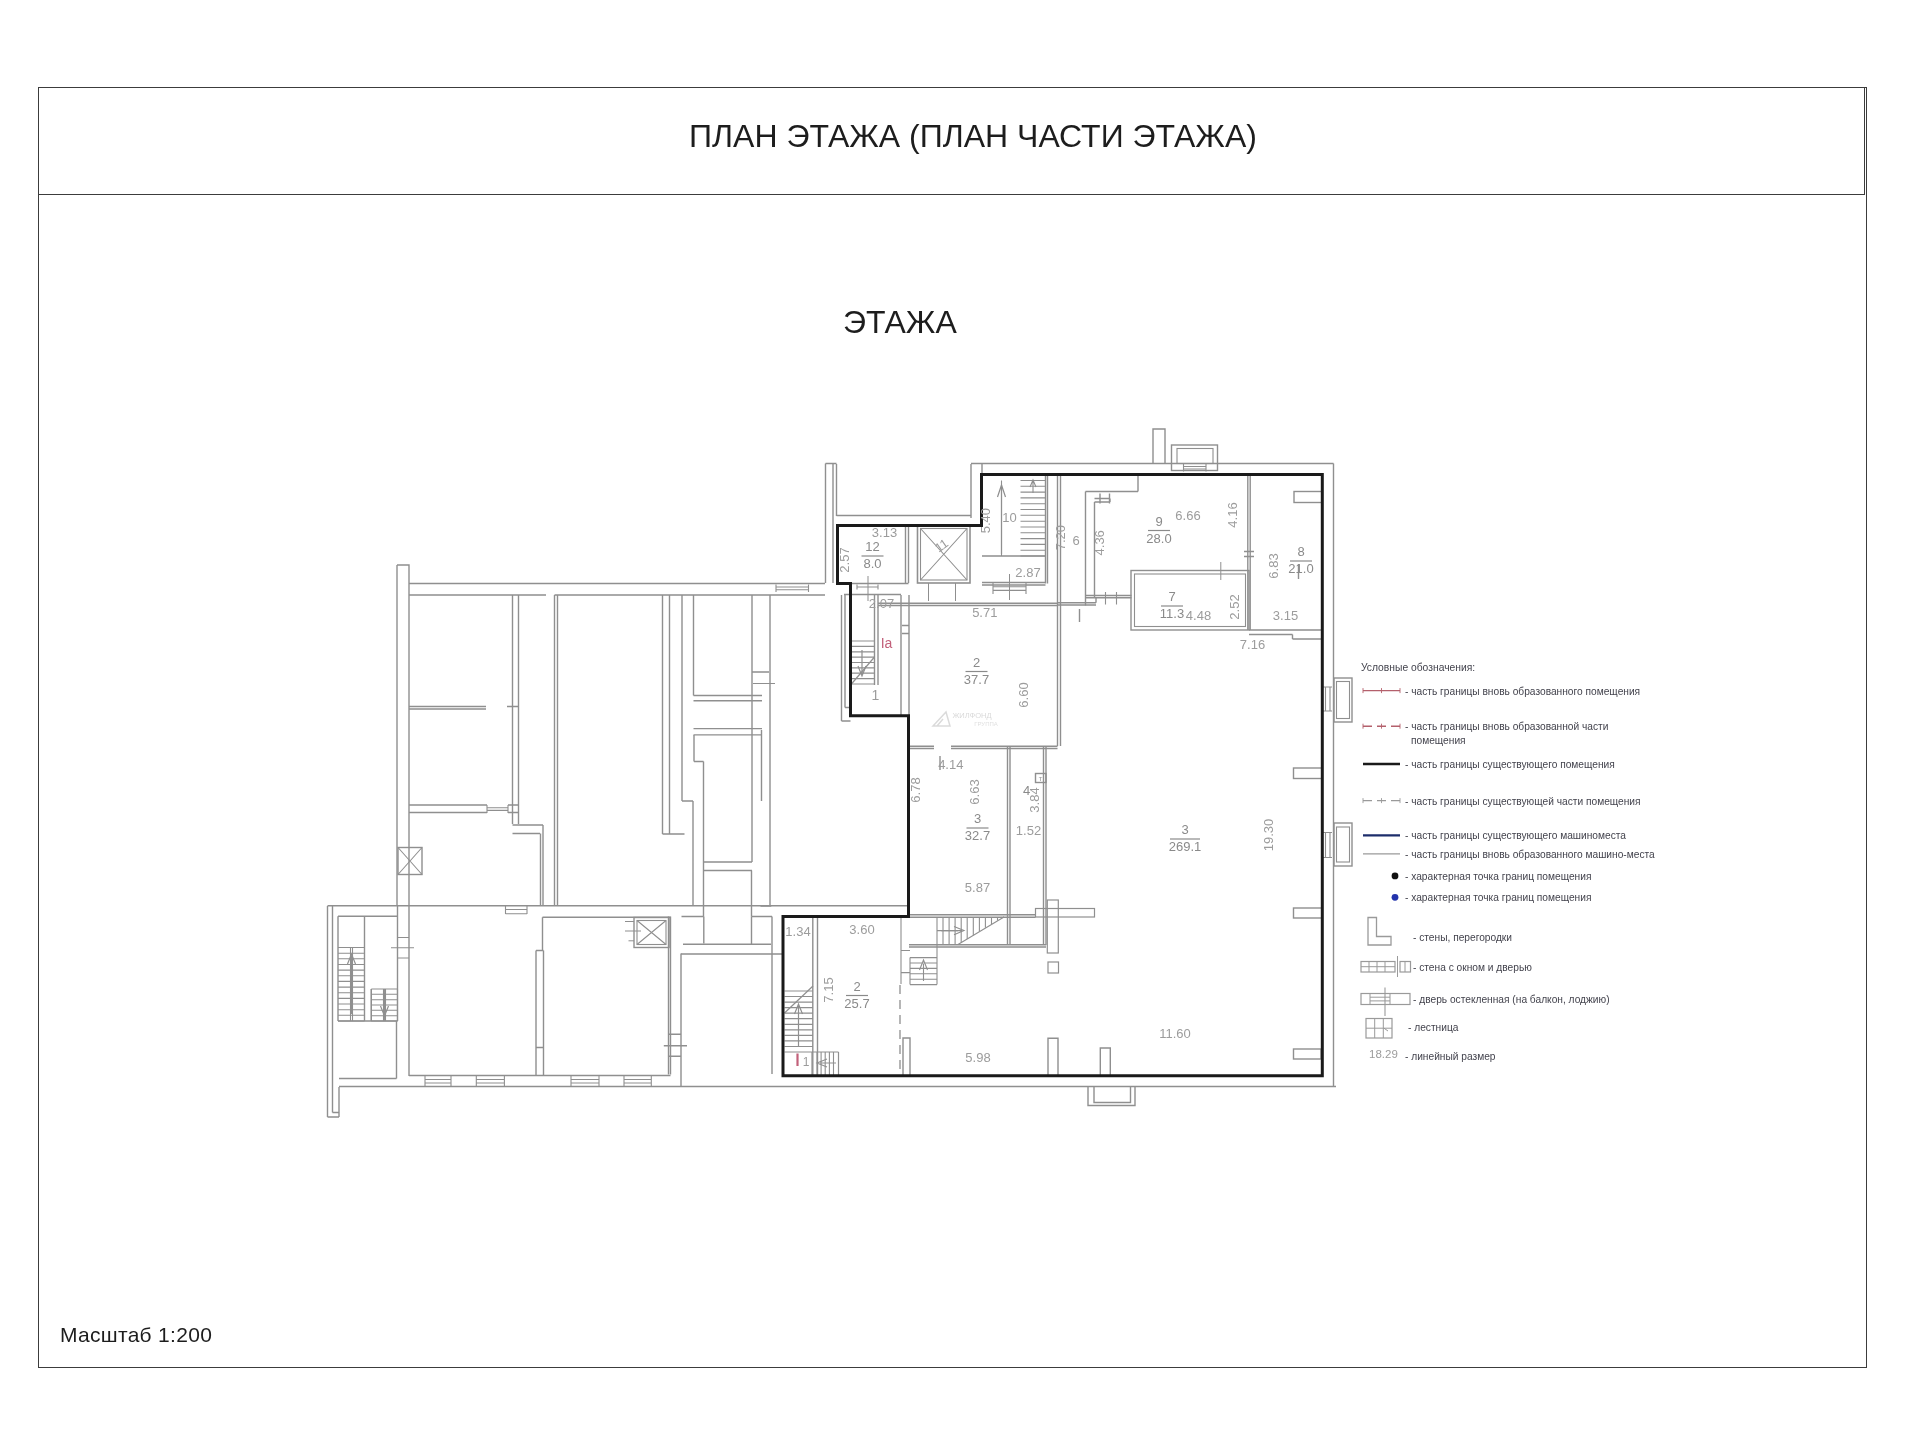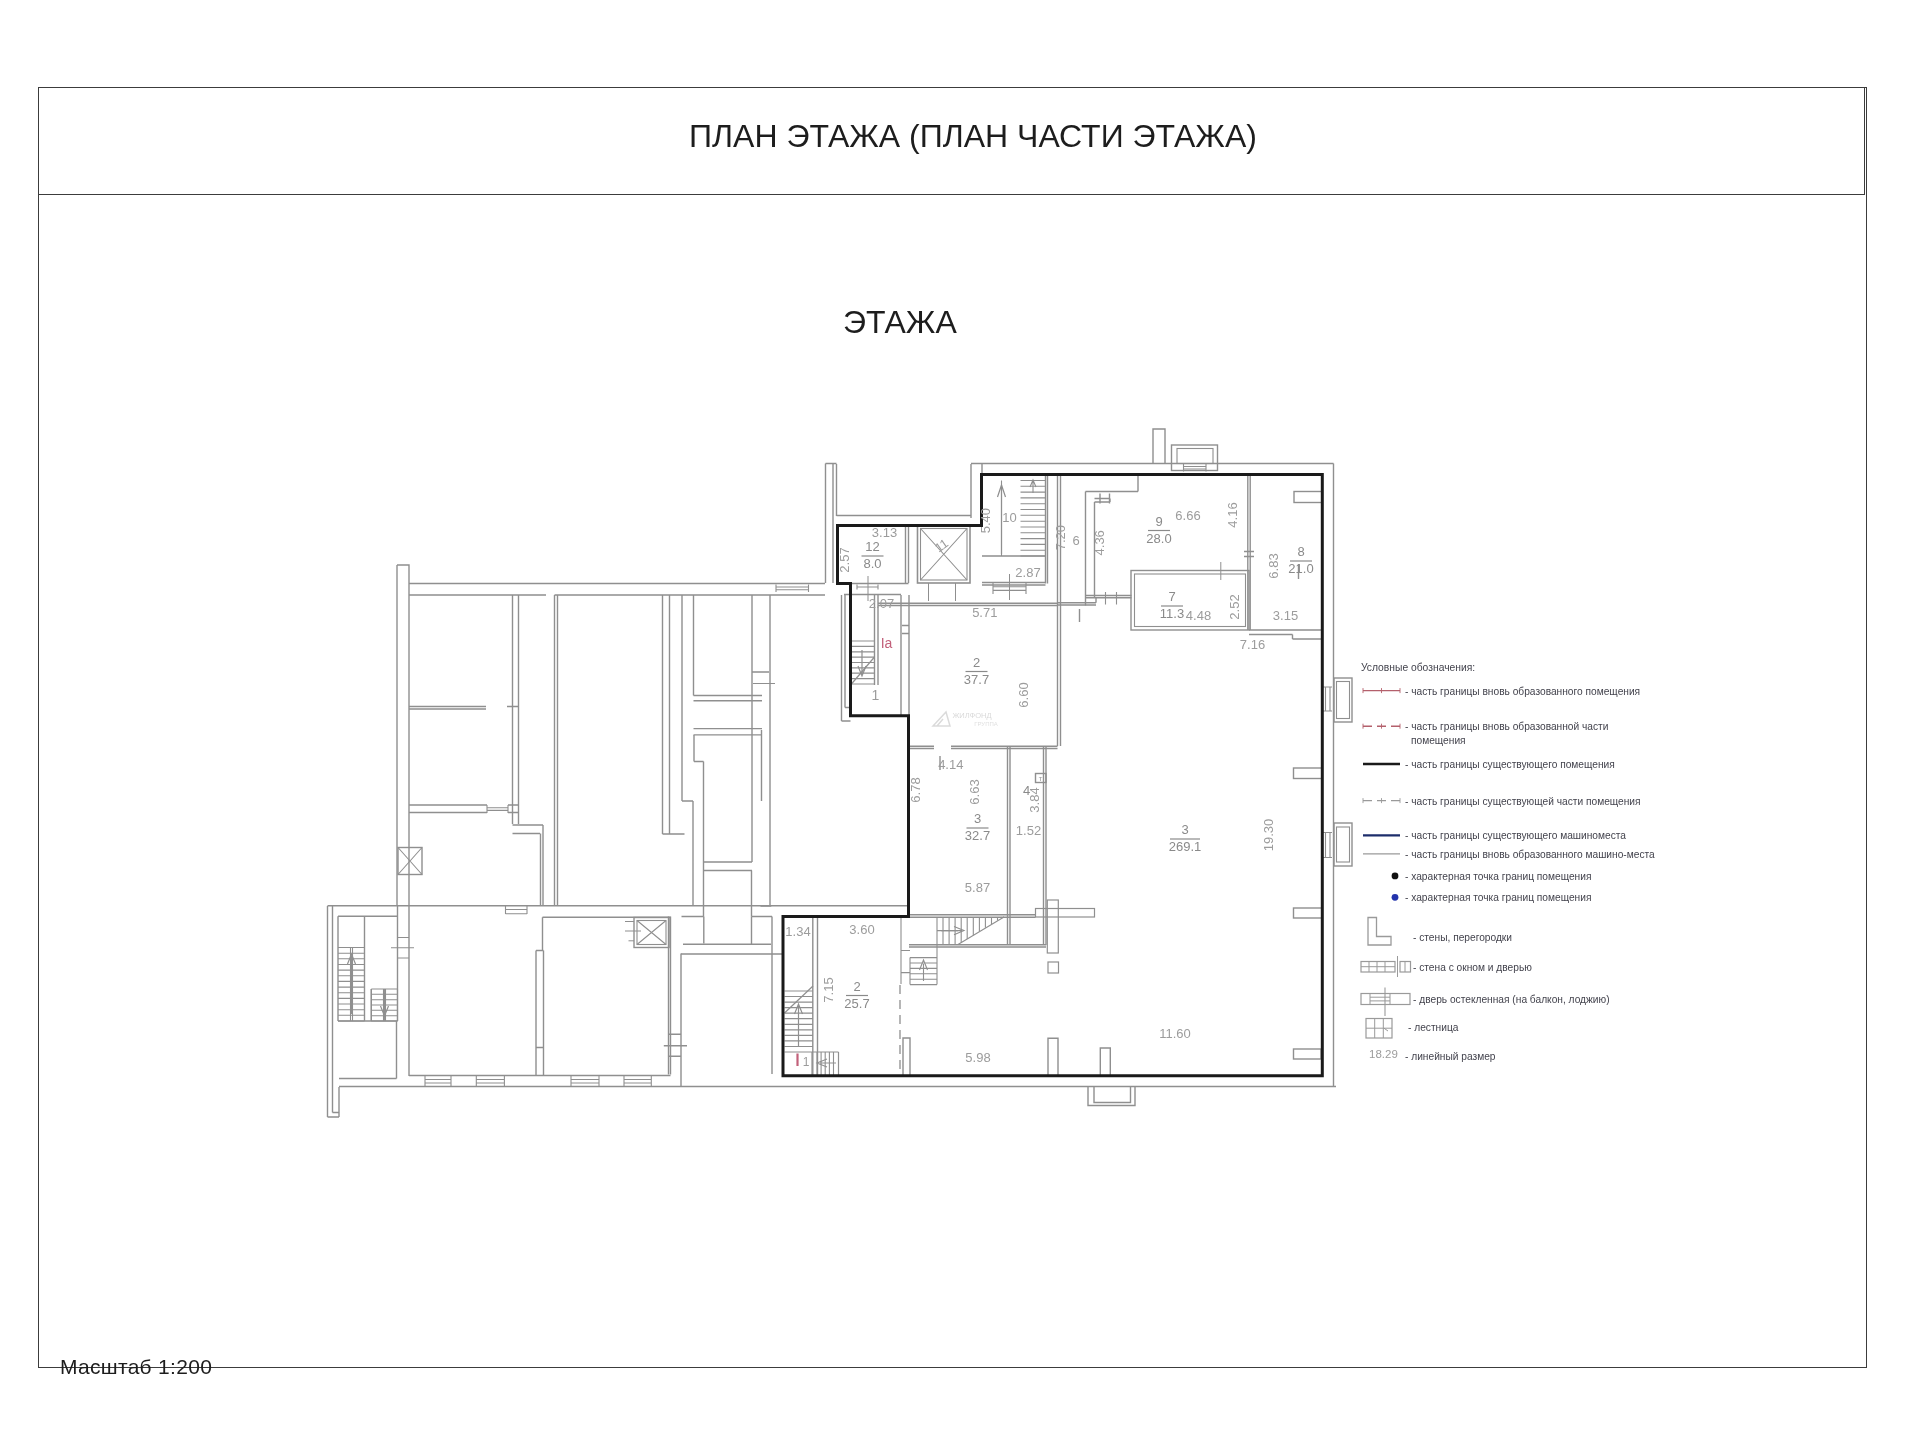--- a/index.html
+++ b/index.html
@@ -3,21 +3,21 @@
 <style>
   html,body{margin:0;padding:0;background:#fff;width:1920px;height:1440px;
     font-family:"Liberation Sans", sans-serif;}
   #frame{position:absolute;left:38px;top:87px;width:1827px;height:1279px;
     border:1.6px solid #3c3c3c;}
   #titlebar{position:absolute;left:38px;top:87px;width:1827px;height:108px;
     border:1.6px solid #3c3c3c;box-sizing:border-box;}
   #title{position:absolute;left:13px;top:118px;width:1920px;text-align:center;
     font-size:32px;color:#1d1d1d;}
   #podval{position:absolute;left:843px;top:304px;font-size:32px;color:#1d1d1d;}
-  #scale{position:absolute;left:60px;top:1323px;font-size:21px;letter-spacing:0.3px;color:#1d1d1d;margin-top:32px;}
+  #scale{position:absolute;left:60px;top:1323px;font-size:21px;letter-spacing:0.3px;color:#1d1d1d;}
   svg{position:absolute;left:0;top:0;}
 </style></head>
 <body>
 
 <div id="frame"></div>
 
 <div id="titlebar"></div>
 
 <div id="title">ПЛАН ЭТАЖА (ПЛАН ЧАСТИ ЭТАЖА)</div>
 

